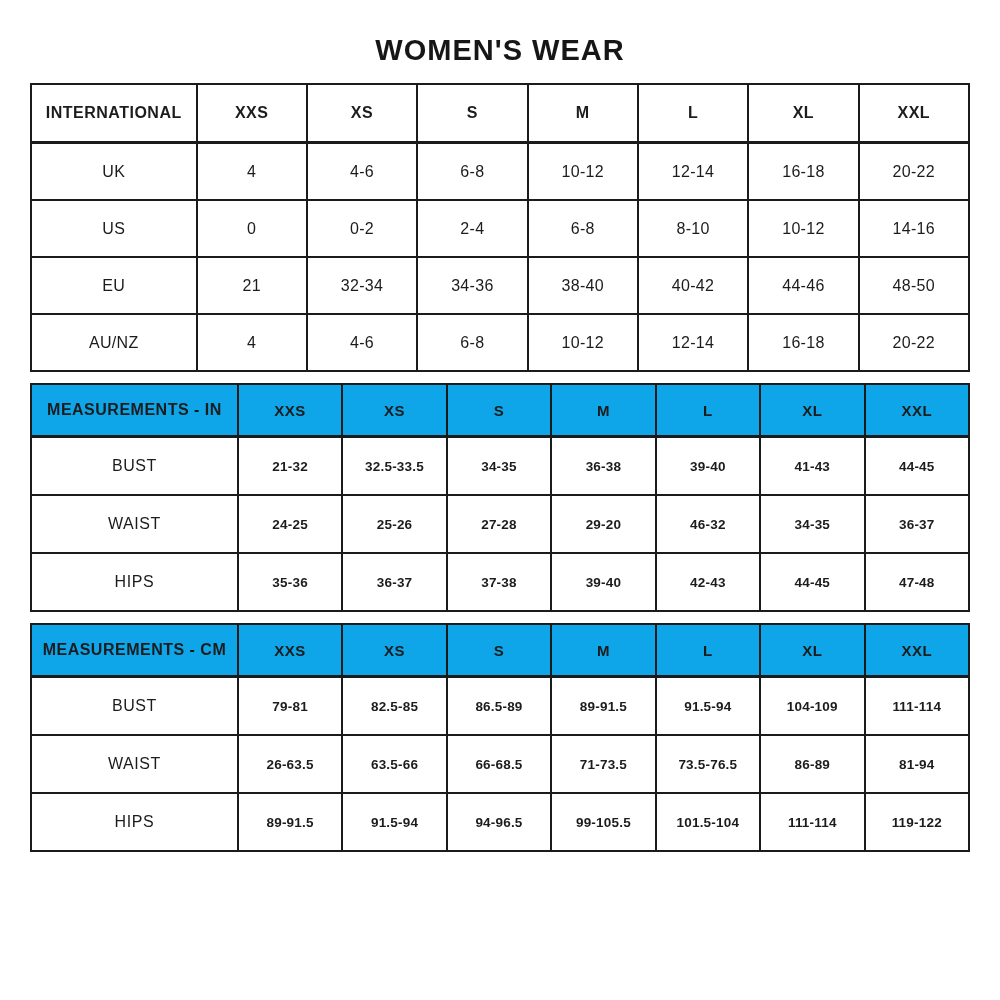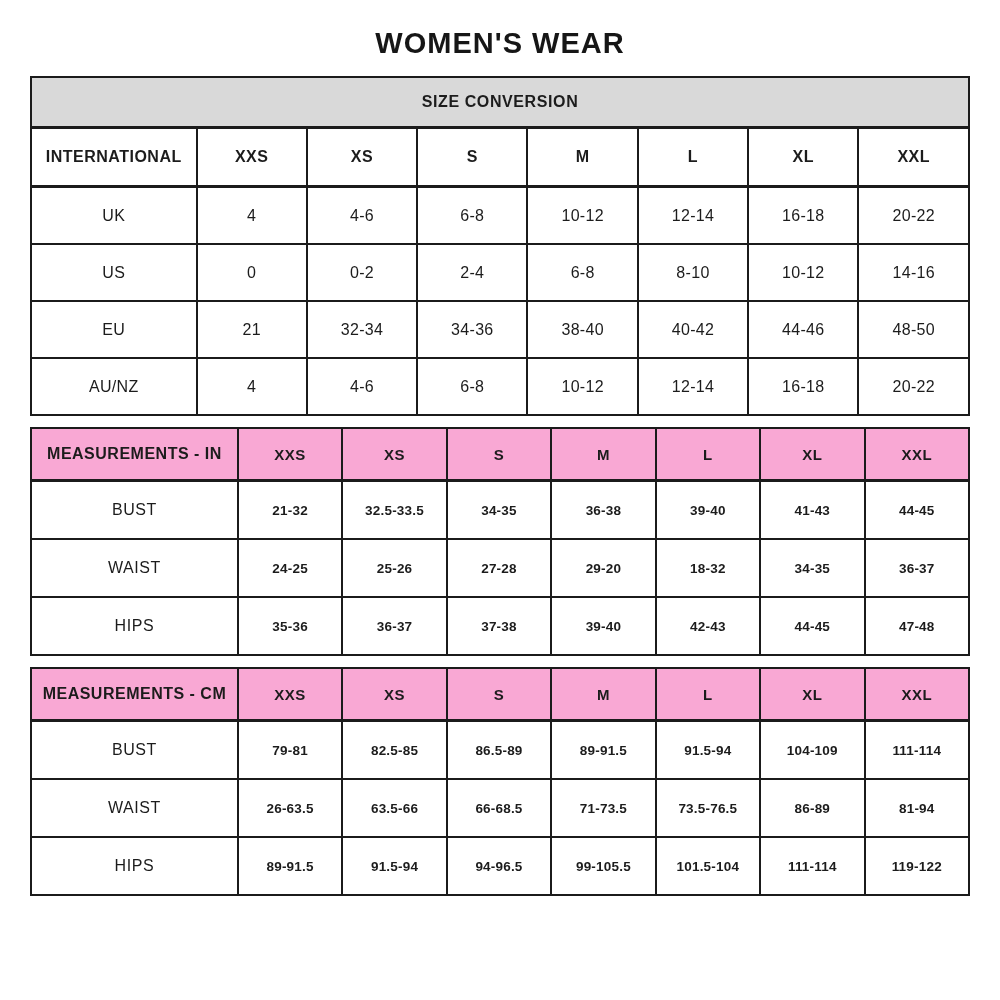--- a/index.html
+++ b/index.html
@@ -5,21 +5,21 @@
   html, body {
     margin: 0;
     padding: 0;
     background: #ffffff;
     width: 1000px;
     font-family: "Liberation Sans", sans-serif;
     color: #1c1c1c;
   }
   .page {
     width: 940px;
-    margin: 0 auto;
+    margin: 7px auto;
     padding-top: 23px;
   }
   h1.title {
     text-align: center;
     font-size: 29px;
     font-weight: 700;
     letter-spacing: 1px;
     margin: 4px 0 16px 0;
     color: #161616;
   }
@@ -53,21 +53,21 @@
     height: 56px;
     border-bottom-width: 3px;
   }
   .conv td {
     font-size: 16px;
     letter-spacing: 0.3px;
     height: 55px;
   }
   
   .meas th {
-    background: #f9a8d4;
+    background: #0ea5e9;
     font-weight: 700;
     font-size: 15px;
     letter-spacing: 0.5px;
     height: 50px;
     border-bottom-width: 3px;
   }
   .meas th.lbl-col {
     font-size: 16px;
   }
   .meas td {
@@ -88,23 +88,20 @@
 <div class="page">
 
   <h1 class="title">WOMEN'S WEAR</h1>
 
   <table class="tbl conv">
     <colgroup>
       <col style="width:165px">
       <col span="7" style="width:110px">
     </colgroup>
   <tbody>
-        <tr>
-          <td colspan="8" class="band">SIZE CONVERSION</td>
-        </tr>
         <tr>
           <th class="lbl-col">INTERNATIONAL</th>
           <th class="size-col">XXS</th>
           <th class="size-col">XS</th>
           <th class="size-col">S</th>
           <th class="size-col">M</th>
           <th class="size-col">L</th>
           <th class="size-col">XL</th>
           <th class="size-col">XXL</th>
         </tr>
@@ -176,21 +173,21 @@
           <td>39-40</td>
           <td>41-43</td>
           <td>44-45</td>
         </tr>
         <tr>
           <td class="rowlabel">WAIST</td>
           <td>24-25</td>
           <td>25-26</td>
           <td>27-28</td>
           <td>29-20</td>
-          <td>18-32</td>
+          <td>46-32</td>
           <td>34-35</td>
           <td>36-37</td>
         </tr>
         <tr>
           <td class="rowlabel">HIPS</td>
           <td>35-36</td>
           <td>36-37</td>
           <td>37-38</td>
           <td>39-40</td>
           <td>42-43</td>

